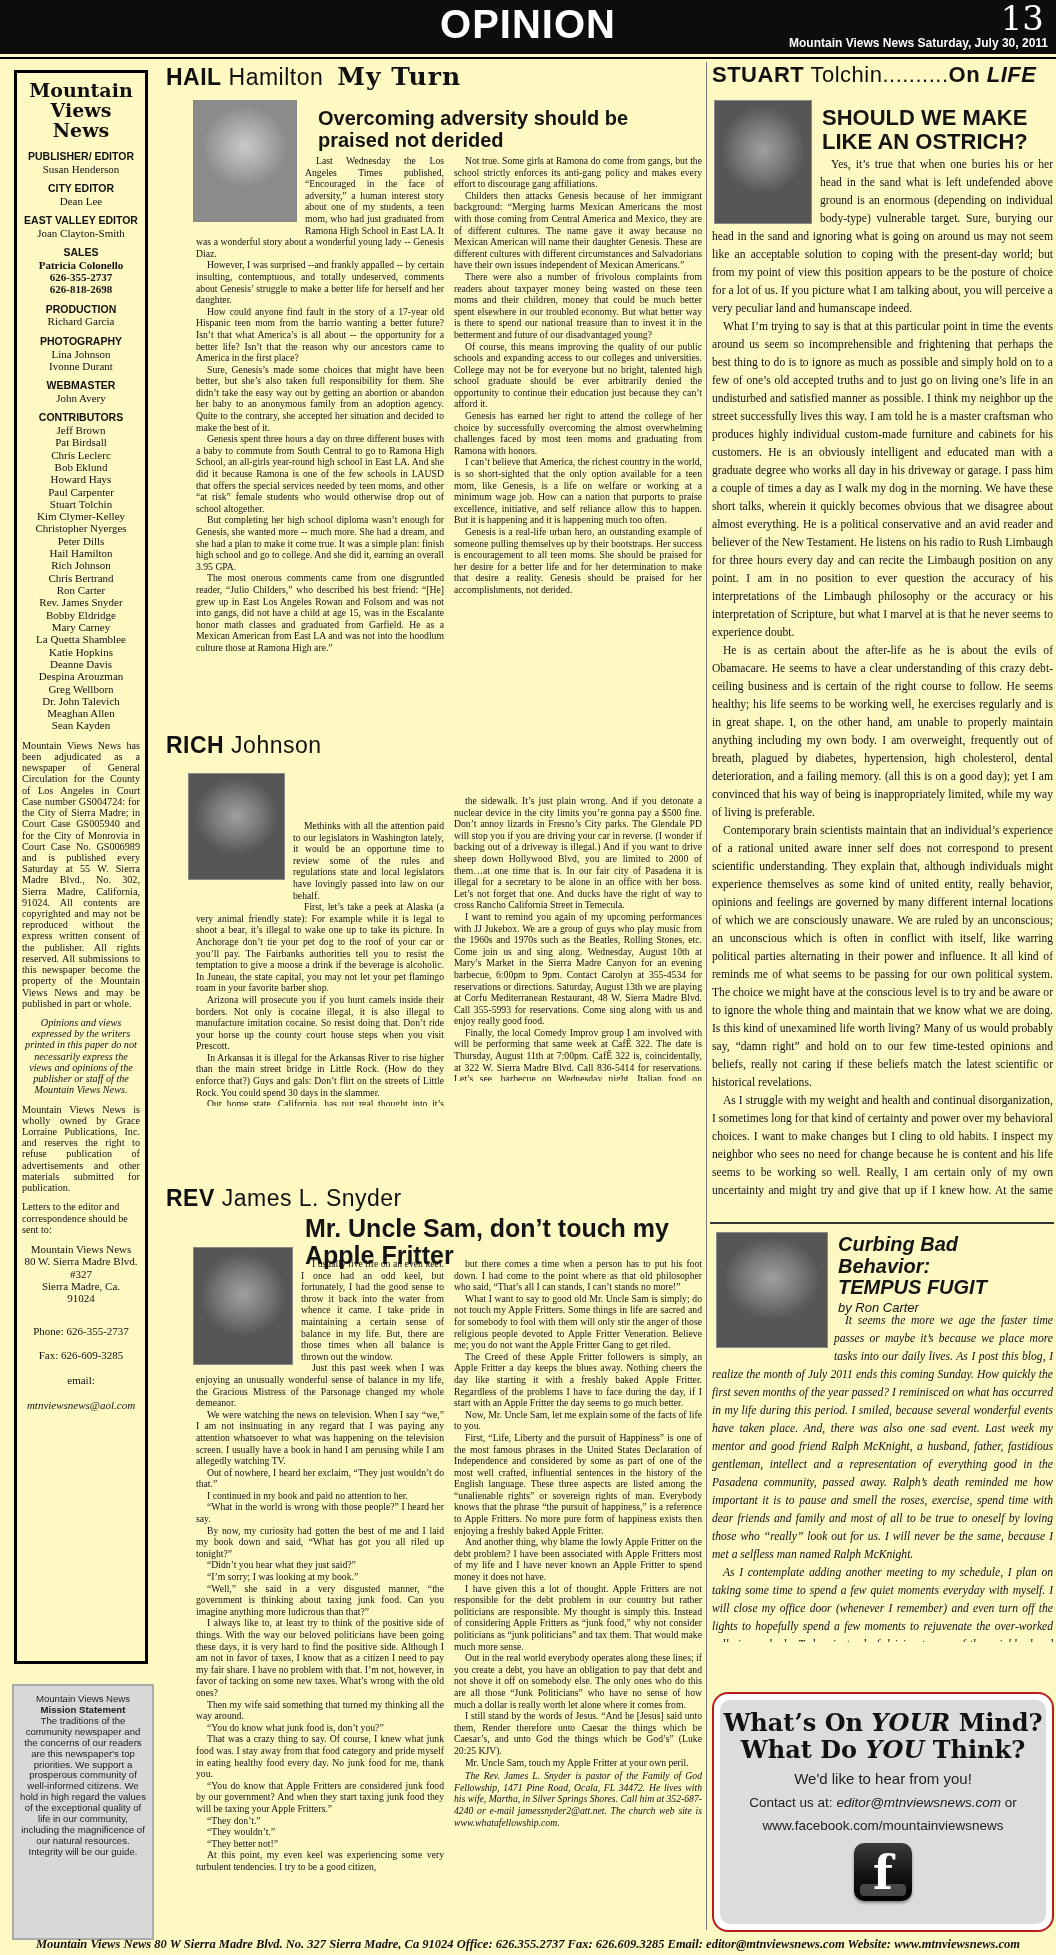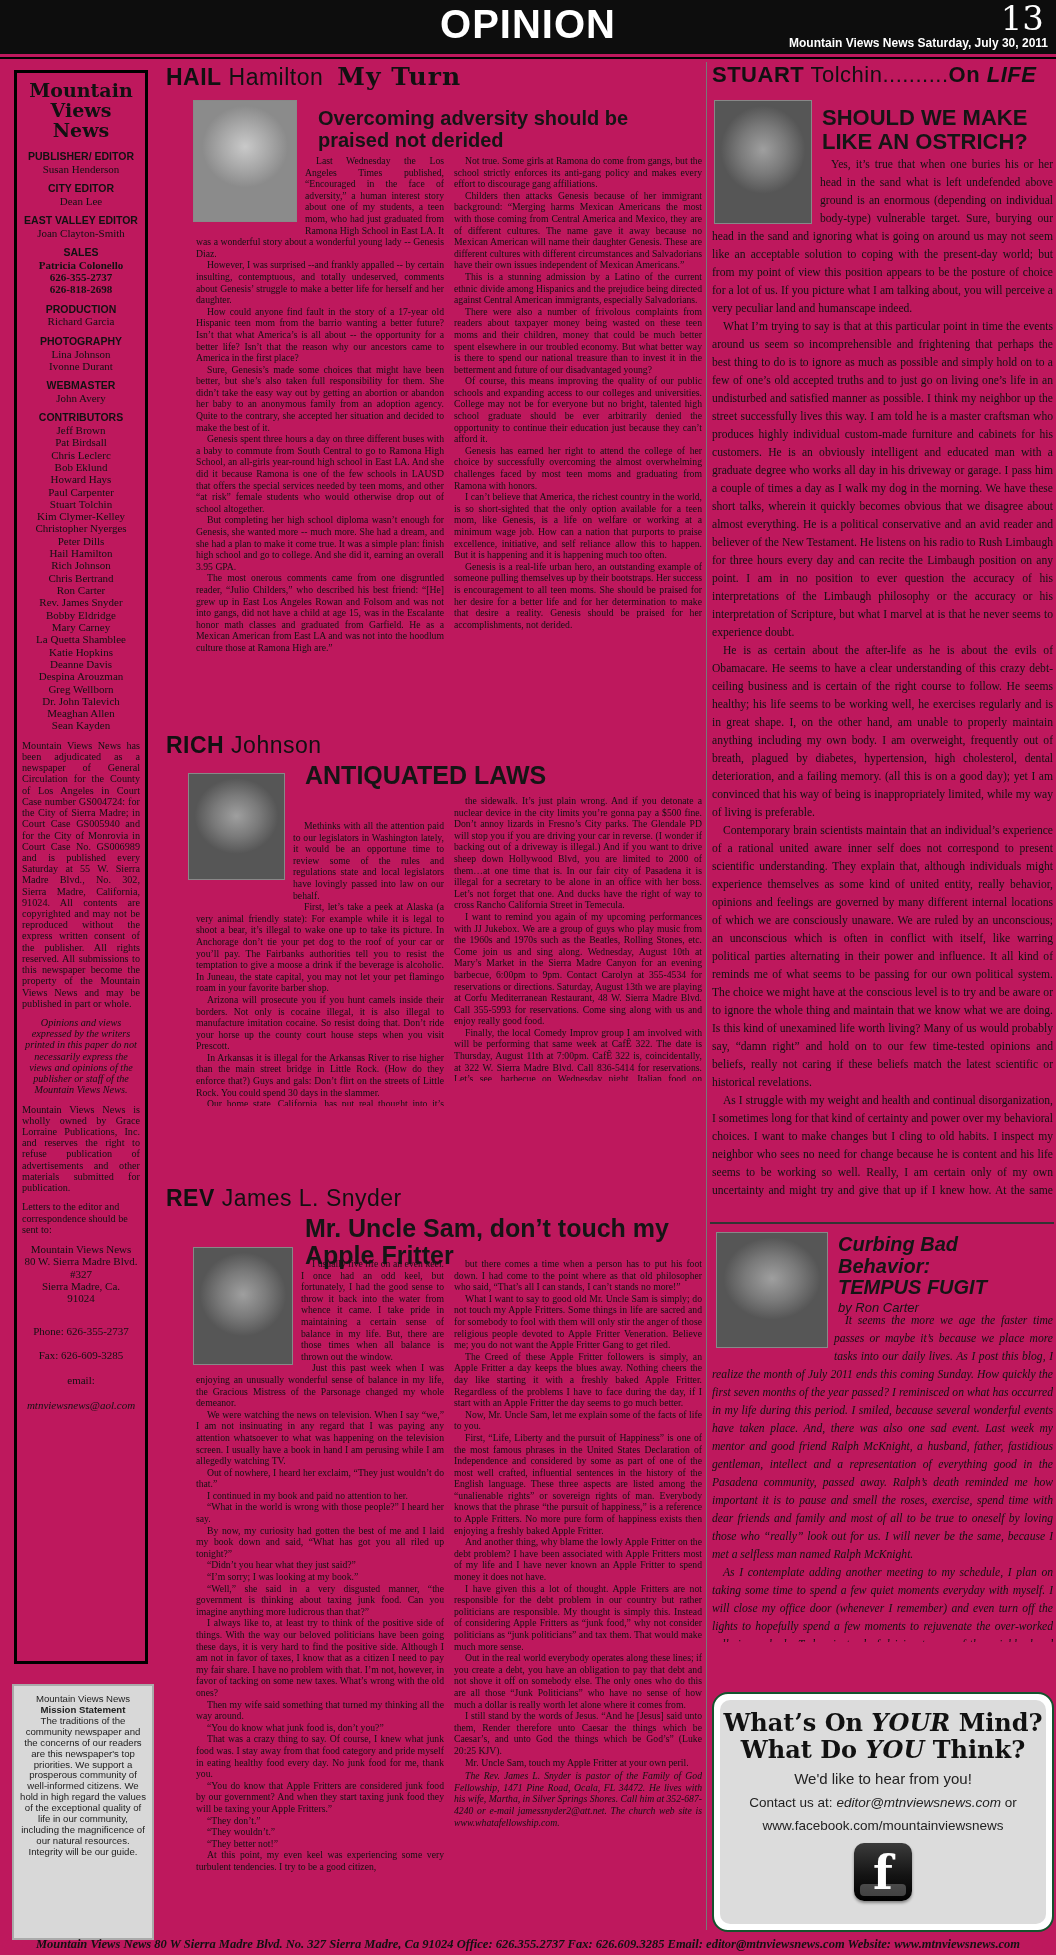--- a/index.html
+++ b/index.html
@@ -1,18 +1,18 @@
 <!DOCTYPE html>
 <html><head>
 <meta charset="utf-8">
 <style>
   * { box-sizing: border-box; }
   html,body { margin:0; padding:0; background:#fff; }
   #page {
-    position:relative; width:1056px; height:1955px; background:#be185d;
+    position:relative; width:1056px; height:1955px; background:#fef9c3;
     font-family:"Liberation Serif", serif; color:#111; overflow:hidden;
   }
   
   .banner { position:absolute; left:0; top:0; width:1056px; height:54px; background:#0d0d0d; border-bottom:2px solid #0d0d0d; }
   .banner-title { position:absolute; left:0; right:0; top:2px; text-align:center;
     font-family:"Liberation Sans", sans-serif; font-weight:bold; font-size:40px; letter-spacing:1px; color:#fff; }
   .banner-page-no { position:absolute; right:12px; top:-2px; font-family:"DejaVu Serif", serif; font-size:34px; color:#fff; }
   .banner-dateline { position:absolute; right:8px; bottom:2px; font-family:"Liberation Sans", sans-serif;
     font-weight:bold; font-size:12px; color:#fff; }
   .under-rule { position:absolute; left:0; top:57px; width:1056px; height:2px; background:#000; }
@@ -59,21 +59,21 @@
 
   
   .wide-col { font-size:11.6px; line-height:18px; }
 
   
   .carter-rule { position:absolute; left:710px; top:1222px; width:344px; height:2px; background:#333; }
   .byline { font-family:"Liberation Sans", sans-serif; font-size:13px; margin-top:2px; }
 
   
   .whats-outer { position:absolute; left:712px; top:1692px; width:342px; height:240px;
-    border:2px solid #14532d; border-radius:16px; padding:6px; background:#fff; }
+    border:2px solid #b91c1c; border-radius:16px; padding:6px; background:#fff; }
   .whats-inner { width:100%; height:100%; background:#dcdcdc; border-radius:10px; text-align:center; padding-top:10px; }
   .whats-title { font-family:"DejaVu Serif", serif; font-weight:bold; font-size:24px; line-height:1.12; color:#111; }
   .whats-title i { font-style:italic; }
   .whats-sub { font-family:"Liberation Sans", sans-serif; font-size:15px; margin-top:6px; color:#222; }
   .whats-contact { font-family:"Liberation Sans", sans-serif; font-size:13.5px; margin-top:8px; color:#222; }
   .whats-contact .em { font-style:italic; }
   .fb-icon { width:58px; height:58px; margin:10px auto 0;
     background:linear-gradient(180deg,#3b3b3b 0%,#141414 55%,#000 100%);
     border-radius:10px; position:relative; box-shadow:0 2px 3px rgba(0,0,0,.4); }
   .fb-icon::after { content:""; position:absolute; left:6px; right:6px; bottom:5px; height:12px;
@@ -180,21 +180,20 @@
           <p class="para">How could anyone find fault in the story of a 17-year old Hispanic teen mom from the barrio wanting a better future? Isn’t that what America’s is all about -- the opportunity for a better life? Isn’t that the reason why our ancestors came to America in the first place?</p>
           <p class="para">Sure, Genesis’s made some choices that might have been better, but she’s also taken full responsibility for them. She didn’t take the easy way out by getting an abortion or abandon her baby to an anonymous family from an adoption agency. Quite to the contrary, she accepted her situation and decided to make the best of it.</p>
           <p class="para">Genesis spent three hours a day on three different buses with a baby to commute from South Central to go to Ramona High School, an all-girls year-round high school in East LA. And she did it because Ramona is one of the few schools in LAUSD that offers the special services needed by teen moms, and other “at risk” female students who would otherwise drop out of school altogether.</p>
           <p class="para">But completing her high school diploma wasn’t enough for Genesis, she wanted more -- much more. She had a dream, and she had a plan to make it come true. It was a simple plan: finish high school and go to college. And she did it, earning an overall 3.95 GPA.</p>
           <p class="para">The most onerous comments came from one disgruntled reader, “Julio Childers,” who described his best friend: “[He] grew up in East Los Angeles Rowan and Folsom and was not into gangs, did not have a child at age 15, was in the Escalante honor math classes and graduated from Garfield. He as a Mexican American from East LA and was not into the hoodlum culture those at Ramona High are.”</p>
         </div>
     </div>
     <div class="col left-col" style="left:296px; top:95px; height:572px;">
         <p class="para">Not true. Some girls at Ramona do come from gangs, but the school strictly enforces its anti-gang policy and makes every effort to discourage gang affiliations.</p>
         <p class="para">Childers then attacks Genesis because of her immigrant background: “Merging harms Mexican Americans the most with those coming from Central America and Mexico, they are of different cultures. The name gave it away because no Mexican American will name their daughter Genesis. These are different cultures with different circumstances and Salvadorians have their own issues independent of Mexican Americans.”</p>
-        <p class="para">This is a stunning admission by a Latino of the current ethnic divide among Hispanics and the prejudice being directed against Central American immigrants, especially Salvadorians.</p>
         <p class="para">There were also a number of frivolous complaints from readers about taxpayer money being wasted on these teen moms and their children, money that could be much better spent elsewhere in our troubled economy. But what better way is there to spend our national treasure than to invest it in the betterment and future of our disadvantaged young?</p>
         <p class="para">Of course, this means improving the quality of our public schools and expanding access to our colleges and universities. College may not be for everyone but no bright, talented high school graduate should be ever arbitrarily denied the opportunity to continue their education just because they can’t afford it.</p>
         <p class="para">Genesis has earned her right to attend the college of her choice by successfully overcoming the almost overwhelming challenges faced by most teen moms and graduating from Ramona with honors.</p>
         <p class="para">I can’t believe that America, the richest country in the world, is so short-sighted that the only option available for a teen mom, like Genesis, is a life on welfare or working at a minimum wage job.  How can a nation that purports to praise excellence, initiative, and self reliance allow this to happen. But it is happening and it is happening much too often.</p>
         <p class="para">Genesis is a real-life urban hero, an outstanding example of someone pulling themselves up by their bootstraps. Her success is encouragement to all teen moms. She should be praised for her desire for a better life and for her determination to make that desire a reality. Genesis should be praised for her accomplishments, not derided.</p>
       </div>
   </div>
 
   <div class="article" style="left:710px; top:60px; width:344px; height:1155px;">
     <div class="kicker" style="position:absolute; left:2px; top:2px; font-size:22px;">
@@ -214,21 +213,20 @@
         </div>
       <div class="signoff">TAKE CARE.</div>
     </div>
   </div>
 
   <div class="article" style="left:158px; top:732px; width:548px; height:352px;">
     <div class="kicker" style="position:absolute; left:8px; top:0;">
       <span class="kb">RICH</span><span> Johnson</span>
     </div>
     <div class="photo dark" style="left:30px; top:41px; width:97px; height:107px;"></div>
-    <div class="headline" style="left:147px; top:30px; width:360px; font-size:25px;">ANTIQUATED LAWS</div>
     <div class="col left-col" style="left:38px; top:63px; height:286px;margin-top:25px;">
       <div class="spacer" style="width:97px; height:89px;"></div>
       <div>
           <p class="para">Methinks with all the attention paid to our legislators in Washington lately, it would be an opportune time to review some of the rules and regulations state and local legislators have lovingly passed into law on our behalf.</p>
           <p class="para">First, let’s take a peek at Alaska (a very animal friendly state): For example while it is legal to shoot a bear, it’s illegal to wake one up to take its picture. In Anchorage don’t tie your pet dog to the roof of your car or you’ll pay. The Fairbanks authorities tell you to resist the temptation to give a moose a drink if the beverage is alcoholic. In Juneau, the state capital, you may not let your pet flamingo roam in your favorite barber shop.</p>
           <p class="para">Arizona will prosecute you if you hunt camels inside their borders. Not only is cocaine illegal, it is also illegal to manufacture imitation cocaine. So resist doing that. Don’t ride your horse up the county court house steps when you visit Prescott.</p>
           <p class="para">In Arkansas it is illegal for the Arkansas River to rise higher than the main street bridge in Little Rock. (How do they enforce that?) Guys and gals: Don’t flirt on the streets of Little Rock. You could spend 30 days in the slammer.</p>
           <p class="para">Our home state, California, has put real thought into it’s statutes. For example, in Baldwin Park, it is forbidden to ride a bicycle in a swimming pool. In the upscale town of Carmel it is illegal for a buy to go outside wearing a jacket and pants that do not match. (I’d be in big trouble.) In Chico don’t plan on bowling on</p>
         </div>
     </div>

